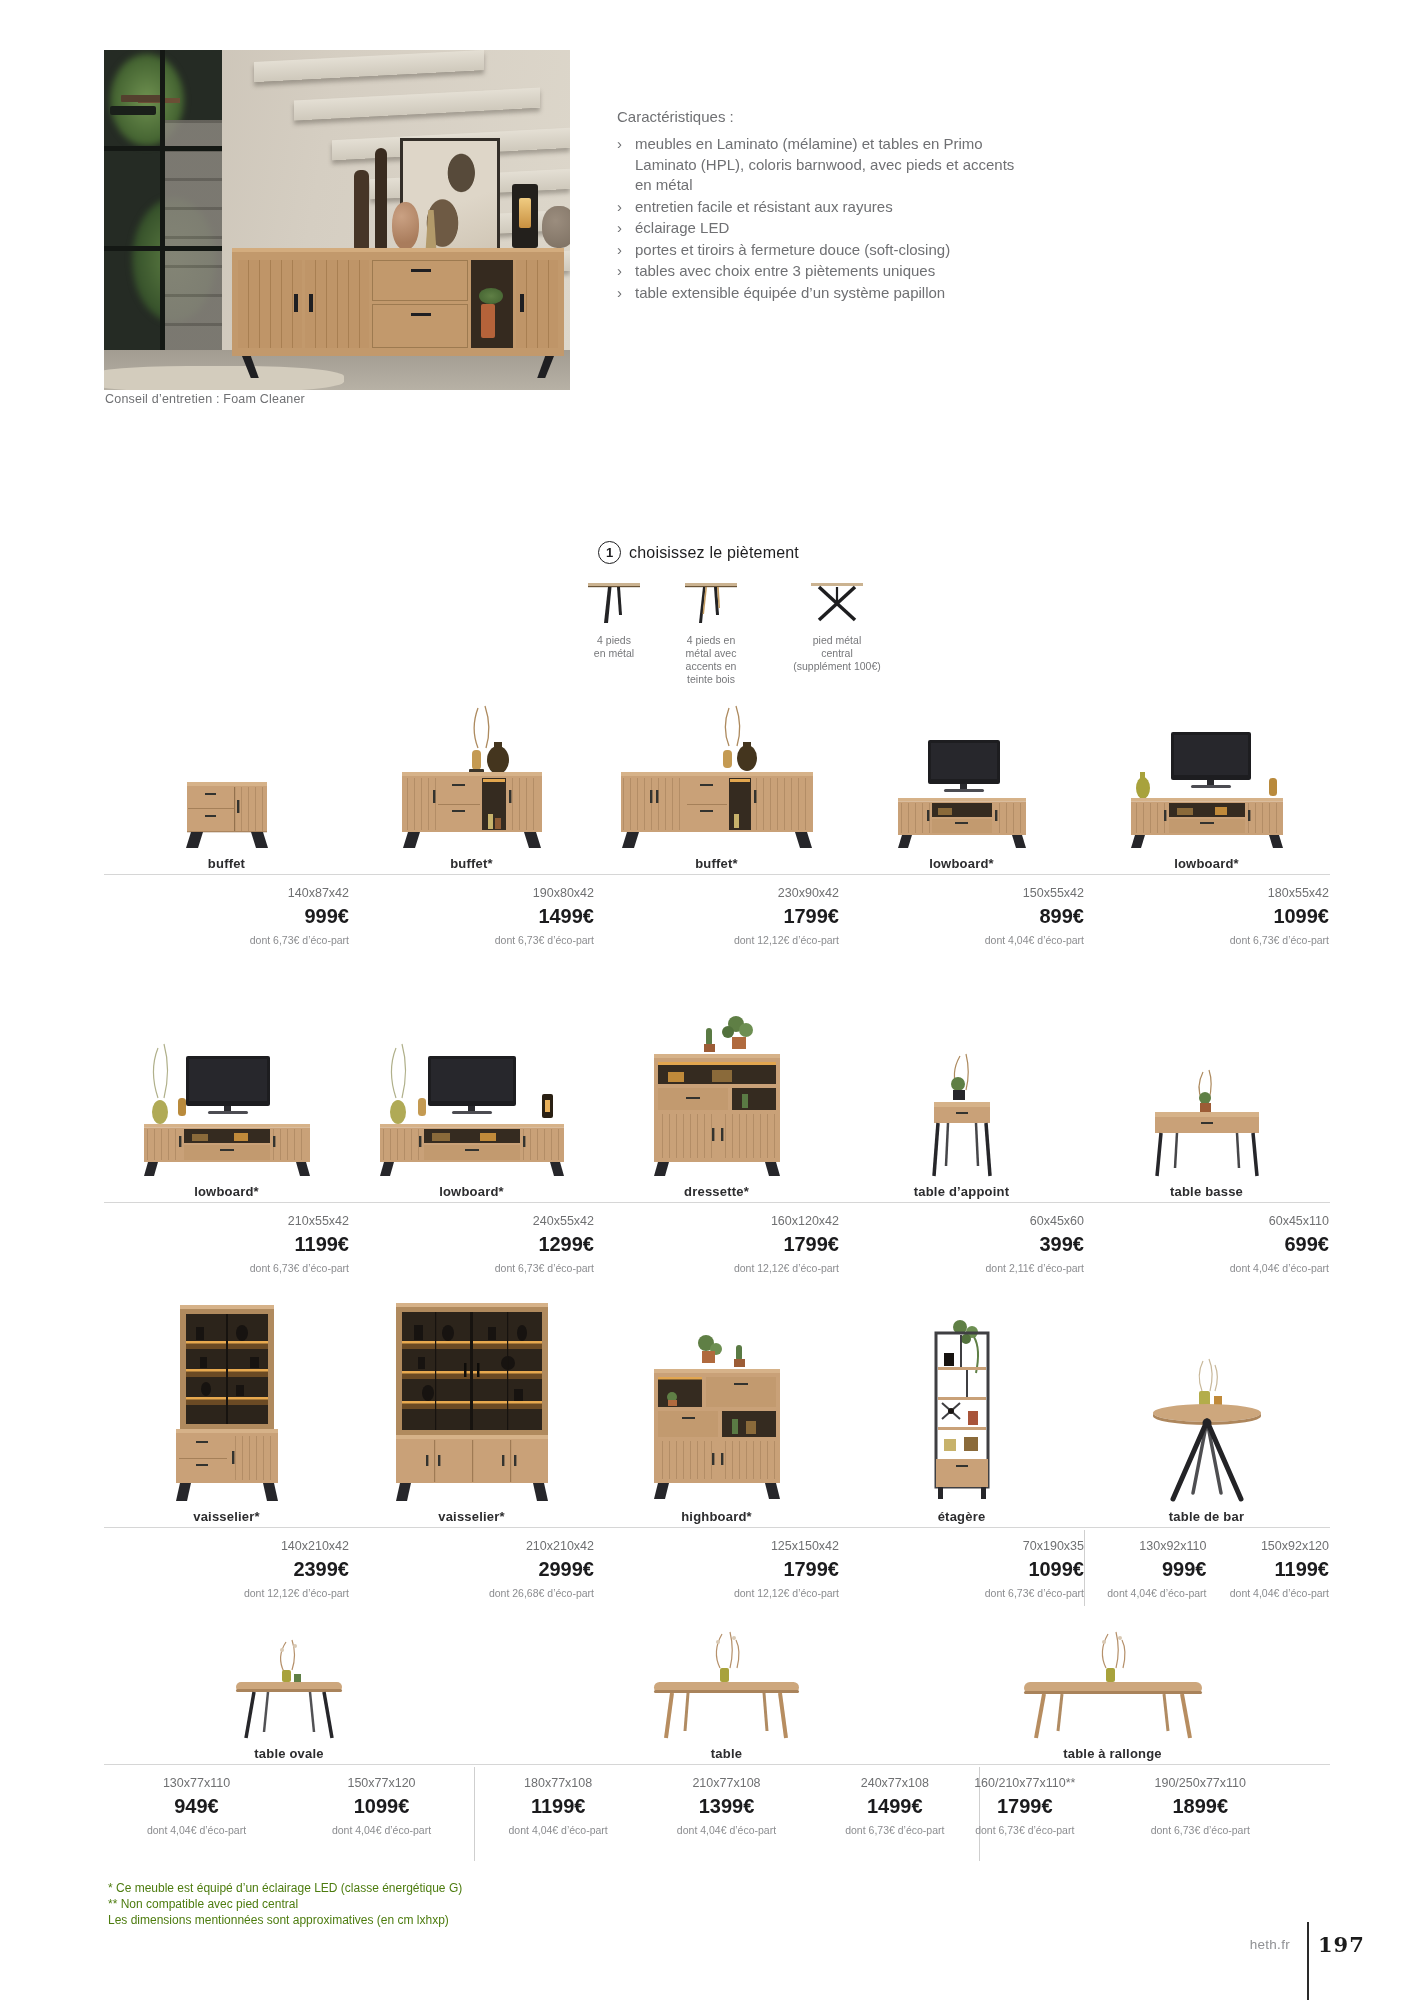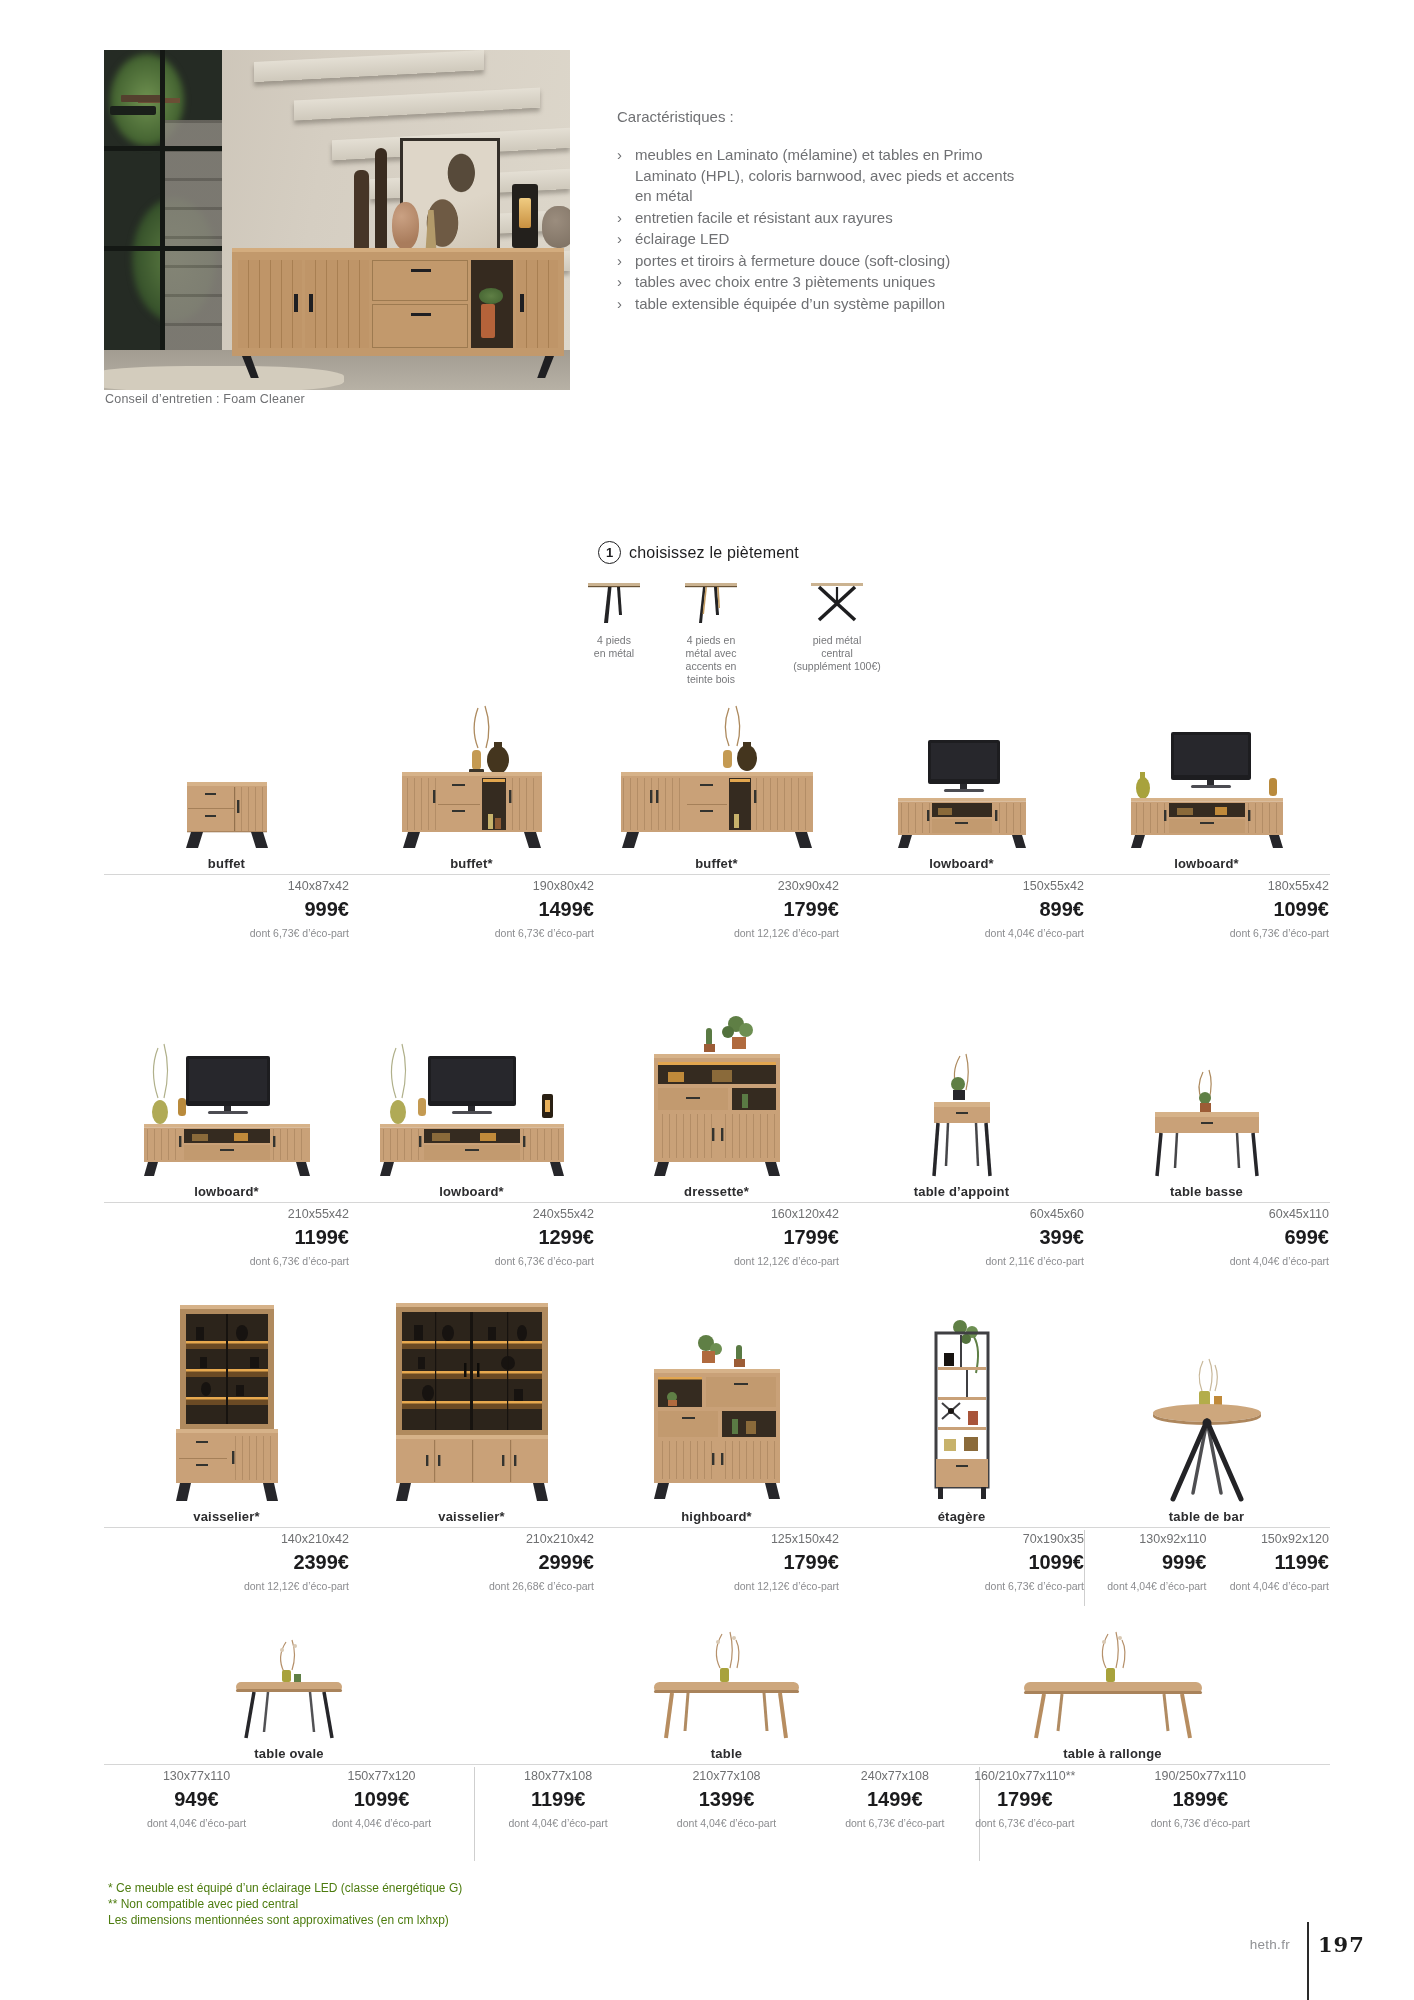--- a/index.html
+++ b/index.html
@@ -44,21 +44,21 @@
   .sb-cube i{position:absolute;left:10px;top:44px;width:14px;height:34px;background:#b5633a;border-radius:2px}
   .sb-cube::after{content:"";position:absolute;left:8px;top:28px;width:24px;height:16px;background:radial-gradient(#5f7f45,#41602f);border-radius:50%}
   .sb-leg{position:absolute;top:104px;width:40px;height:22px;background:#1f1f22}
   .l1{left:10px;clip-path:polygon(0 0,22% 0,42% 100%,22% 100%)}
   .l2{right:10px;clip-path:polygon(78% 0,100% 0,78% 100%,58% 100%)}
   .h-cap{position:absolute;left:105px;top:392px;font-size:12.5px;color:#6f7073;letter-spacing:.2px}
 
   
   .title{position:absolute;left:616px;top:44px;margin:0;font-size:38px;font-style:italic;font-weight:400;letter-spacing:4px;color:#2a2a2c}
   .chars{position:absolute;left:617px;top:108px;width:418px;color:#6f7073;font-size:15px}
-  .chars-h{margin:0 0 20px 0}
+  .chars-h{margin:0 0 9px 0}
   .chars ul{list-style:none;margin:0;padding:0}
   .chars li{display:flex;line-height:20.5px;margin-bottom:1px}
   .chars li .b{flex:none;width:18px;color:#6f7073}
 
   
   .step{position:absolute;left:598px;top:541px;display:flex;align-items:center;gap:8px}
   .step-circle{width:21px;height:21px;border:1.8px solid #1d1d1f;border-radius:50%;display:flex;align-items:center;justify-content:center;font-size:13px;font-weight:bold;color:#1d1d1f}
   .step-title{font-size:16px;font-weight:normal;color:#1d1d1f;letter-spacing:.2px}
   .legs{position:absolute;left:570px;top:574px;width:340px;display:flex;justify-content:space-between}
   .leg-opt{text-align:center}
@@ -77,21 +77,21 @@
   #row1 .pimg{height:212px}
   #row2 .pimg{height:190px}
   #row3 .pimg{height:215px}
   #row4 .pimg{height:114px}
   .pname{height:22px;display:flex;align-items:center;justify-content:center;font-size:13px;font-weight:bold;color:#2c2c2e;letter-spacing:.2px}
   .rowrule{position:absolute;left:0;right:0;height:1px;background:#d6d6d6}
   #row1 .rowrule{top:234px}
   #row2 .rowrule{top:212px}
   #row3 .rowrule{top:237px}
   #row4 .rowrule{top:136px}
-  .pdims{margin-top:5px;font-size:12.5px;color:#6f7072}
+  .pdims{margin-top:12px;font-size:12.5px;color:#6f7072}
   .pprice{margin-top:5px;font-size:20px;font-weight:bold;color:#1b1b1d}
   .peco{margin-top:6px;font-size:10.5px;color:#8b8c8f}
   .variants{display:flex}
   .variant{flex:1}
   .vdiv{position:absolute;width:1px;background:#cfcfcf}
   #row3 .vdiv{left:980px;top:240px;height:76px}
   #row4 .vd1{left:370px;top:139px;height:94px}
   #row4 .vd2{left:875px;top:139px;height:94px}
   .group{position:absolute;top:0;text-align:center}
   .g1g{left:0;width:370px}.g2g{left:370px;width:505px}.g3g{left:833px;width:351px}

